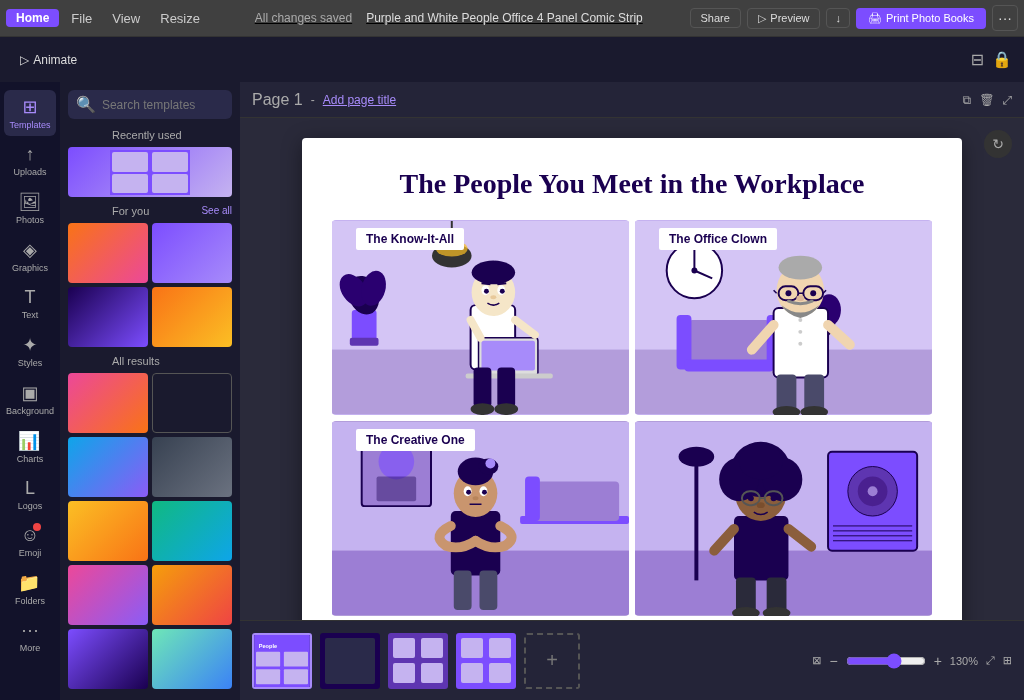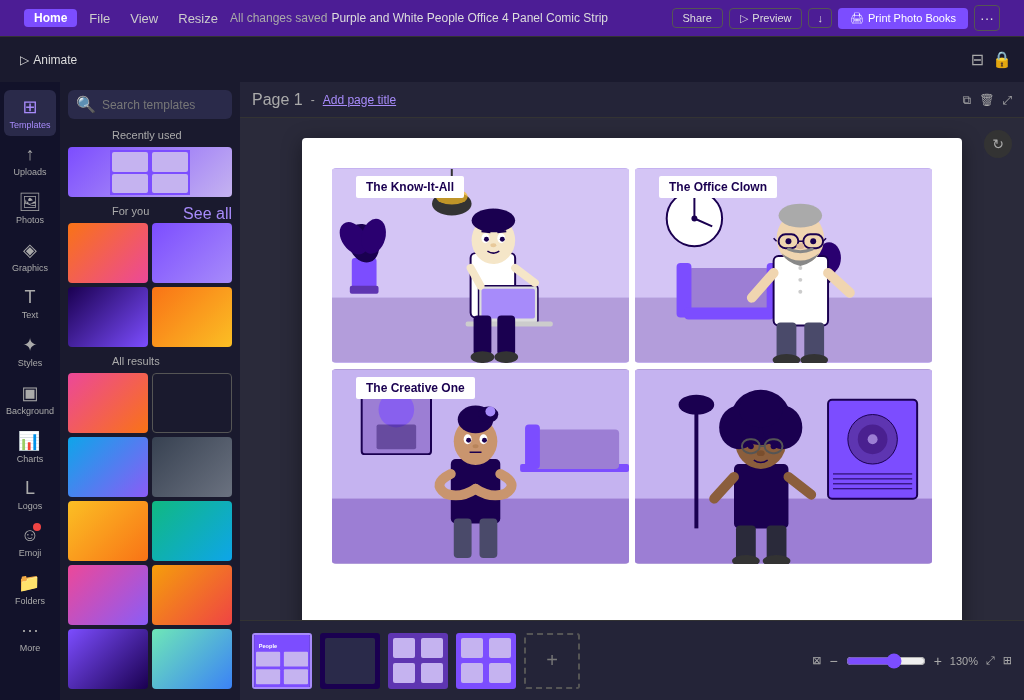--- a/index.html
+++ b/index.html
@@ -1,24 +1,24 @@
 <!DOCTYPE html>
 <html><head>
   <meta charset="utf-8">
   <style>
     * { box-sizing: border-box; margin: 0; padding: 0; }
     body { font-family: 'Segoe UI', Arial, sans-serif; background: #f0f0f0; width: 1024px; height: 700px; overflow: hidden; display: flex; flex-direction: column; }
 
     
     .top-nav {
       height: 36px;
-      background: #4c1d95;
-      display: flex;
-      align-items: center;
-      padding: 0 24px;
+      background: #404040;
+      display: flex;
+      align-items: center;
+      padding: 0 6px;
       gap: 4px;
       flex-shrink: 0;
     }
     .nav-home {
       background: #7c4dff;
       color: white;
       border-radius: 4px;
       padding: 2px 10px;
       font-size: 12px;
       font-weight: bold;
@@ -26,22 +26,24 @@
     }
     .nav-item {
       color: #ccc;
       font-size: 13px;
       padding: 2px 8px;
       cursor: pointer;
     }
     .nav-center {
       flex: 1;
       display: flex;
-      align-items: center;
-      gap: 4px;
+      justify-content: center;
+      align-items: center;
+      gap: 14px;
+      text-decoration: underline;
     }
     .nav-title { color: #aaa; font-size: 12px; }
     .nav-doc-title { color: #ddd; font-size: 12px; }
     .nav-right {
       display: flex;
       align-items: center;
       gap: 6px;
     }
     .btn-share {
       background: transparent;
@@ -190,21 +192,21 @@
     }
     .search-bar input::placeholder { color: #777; }
 
     .section-title {
       font-size: 11px;
       color: #aaa;
       margin-bottom: 6px;
       margin-top: 8px;
       margin-left: 44px;
     }
-    .see-all { color: #a78bfa; font-size: 16px; cursor: pointer; float: right; }
+    .see-all { color: #a78bfa; font-size: 10px; cursor: pointer; float: right; }
     .template-grid {
       display: grid;
       grid-template-columns: repeat(2, 1fr);
       gap: 4px;
       margin-bottom: 8px;
     }
     .template-thumb {
       height: 60px;
       border-radius: 4px;
       cursor: pointer;
@@ -530,20 +532,21 @@
         <span style="color:#aaa; cursor:pointer;">⧉</span>
         <span style="color:#aaa; cursor:pointer;">🗑</span>
         <span style="color:#aaa; cursor:pointer;">⤢</span>
       </div>
     </div>
 
     <div class="canvas-scroll">
       <div class="canvas-refresh">↻</div>
 
       <div class="comic-canvas">
+        <div class="comic-title">The People You Meet in the Workplace</div>
 
         <div class="comic-grid">
 
           <div class="comic-panel panel-1">
             <div class="panel-label">The Know-It-All</div>
             <svg class="panel-illustration" viewBox="0 0 300 195">
 
               <rect width="300" height="195" fill="#c5b3f0"></rect>
 
               <rect x="0" y="0" width="300" height="130" fill="#d4c5f5"></rect>

